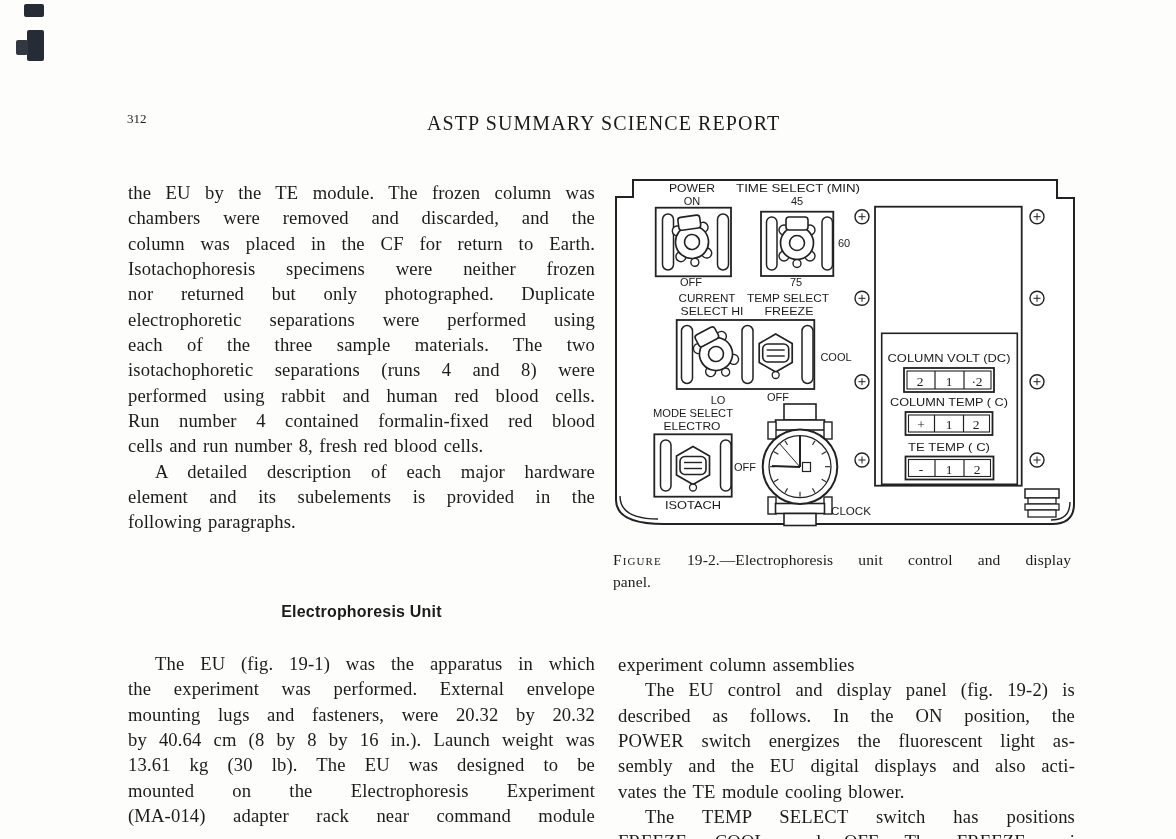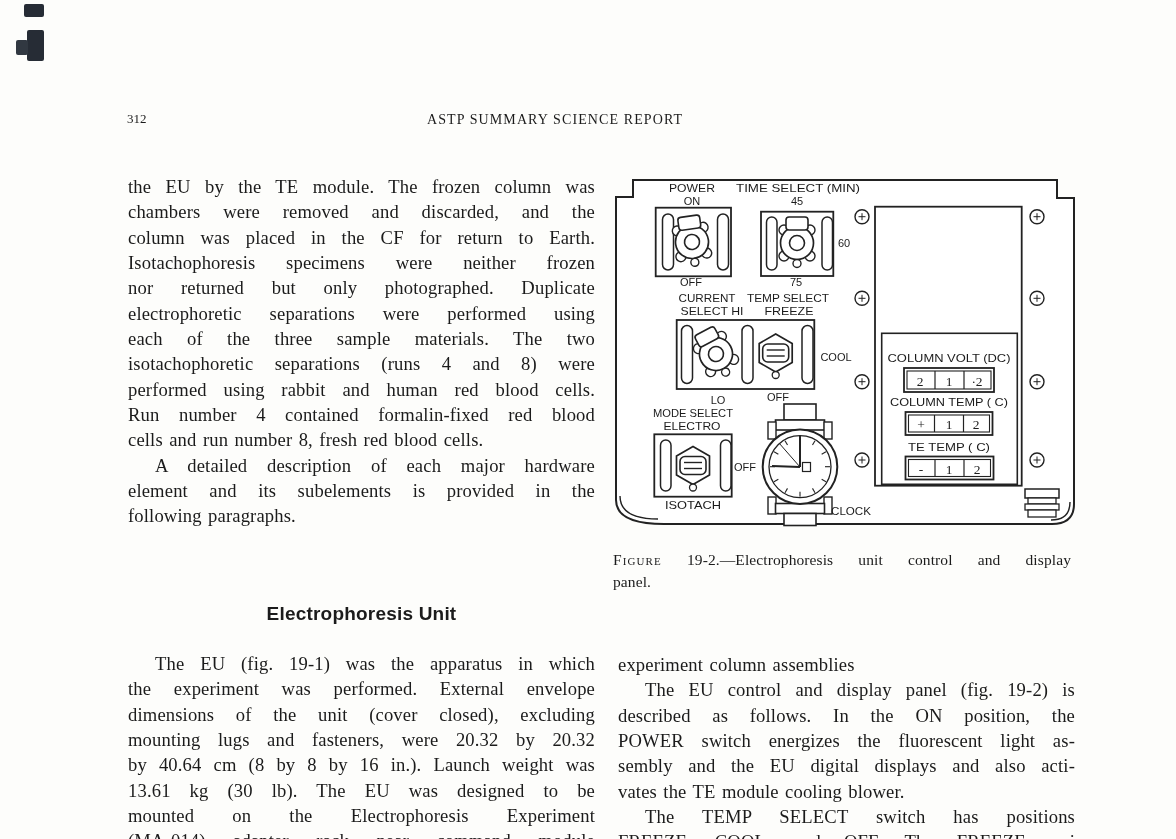--- a/index.html
+++ b/index.html
@@ -6,23 +6,23 @@
   body{width:1176px;height:839px;overflow:hidden;background:#fdfdfb;position:relative;
        font-family:"Liberation Serif",serif;color:#1b1b1b;}
   .abs{position:absolute;}
   
   .col{font-size:18.6px;line-height:25.33px;letter-spacing:.15px;word-spacing:1.6px;}
   .ln{text-align:justify;text-align-last:justify;}
   .end{text-align-last:left;font-family:Liberation Serif, serif;}
   .ind{text-indent:27px;}
   
   .pagenum{font-size:13px;}
-  .runhead{font-size:14px;letter-spacing:1.1px;}
-  
-  .secheading{font-family:"Liberation Sans",sans-serif;font-weight:bold;font-size:19px;
+  .runhead{font-size:20px;letter-spacing:1.1px;}
+  
+  .secheading{font-family:"Liberation Sans",sans-serif;font-weight:bold;font-size:16px;
               text-align:center;letter-spacing:.2px;}
   
   .caption{font-size:15.5px;line-height:21.5px;letter-spacing:.1px;word-spacing:1px;width:458px;}
   .capl1{text-align:justify;text-align-last:justify;}
   .sc{font-variant:small-caps;letter-spacing:1.1px;}
   
   .mark{position:absolute;background:#262c35;border-radius:2px;}
   
   svg{display:block;}
   svg text{font-family:"Liberation Sans",sans-serif;font-size:11px;fill:#1b1b1b;}
@@ -32,21 +32,21 @@
 </head>
 <body>
 
 <div class="mark" style="left:24px;top:4px;width:20px;height:13px;"></div>
 <div class="mark" style="left:27px;top:30px;width:17px;height:31px;"></div>
 <div class="mark" style="left:16px;top:40px;width:12px;height:15px;background:#313841;"></div>
 
 <div class="abs pagenum" style="left:127px;top:111px;">312</div>
 <div class="abs runhead" style="left:427px;top:112px;">ASTP SUMMARY SCIENCE REPORT</div>
 
-<div class="abs col" style="left:128px;top:174px;width:467px;">
+<div class="abs col" style="left:128px;top:180px;width:467px;">
   <div class="ln">the EU by the TE module. The frozen column was</div>
   <div class="ln">chambers were removed and discarded, and the</div>
   <div class="ln">column was placed in the CF for return to Earth.</div>
   <div class="ln">Isotachophoresis specimens were neither frozen</div>
   <div class="ln">nor returned but only photographed. Duplicate</div>
   <div class="ln">electrophoretic separations were performed using</div>
   <div class="ln">each of the three sample materials. The two</div>
   <div class="ln">isotachophoretic separations (runs 4 and 8) were</div>
   <div class="ln">performed using rabbit and human red blood cells.</div>
   <div class="ln">Run number 4 contained formalin-fixed red blood</div>
@@ -54,21 +54,20 @@
   <div class="ln ind">A detailed description of each major hardware</div>
   <div class="ln">element and its subelements is provided in the</div>
   <div class="ln end">following paragraphs.</div>
 </div>
 
 <div class="abs secheading" style="left:128px;top:603px;width:467px;">Electrophoresis Unit</div>
 
 <div class="abs col" style="left:128px;top:651px;width:467px;">
   <div class="ln ind">The EU (fig. 19-1) was the apparatus in which</div>
   <div class="ln">the experiment was performed. External envelope</div>
-  <div class="ln">dimensions of the unit (cover closed), excluding</div>
   <div class="ln">mounting lugs and fasteners, were 20.32 by 20.32</div>
   <div class="ln">by 40.64 cm (8 by 8 by 16 in.). Launch weight was</div>
   <div class="ln">13.61 kg (30 lb). The EU was designed to be</div>
   <div class="ln">mounted on the Electrophoresis Experiment</div>
   <div class="ln">(MA-014) adapter rack near command module</div>
 </div>
 
 <div class="abs" style="left:608px;top:172px;">
 <svg width="470" height="362" viewBox="0 0 470 362">
   <defs>

